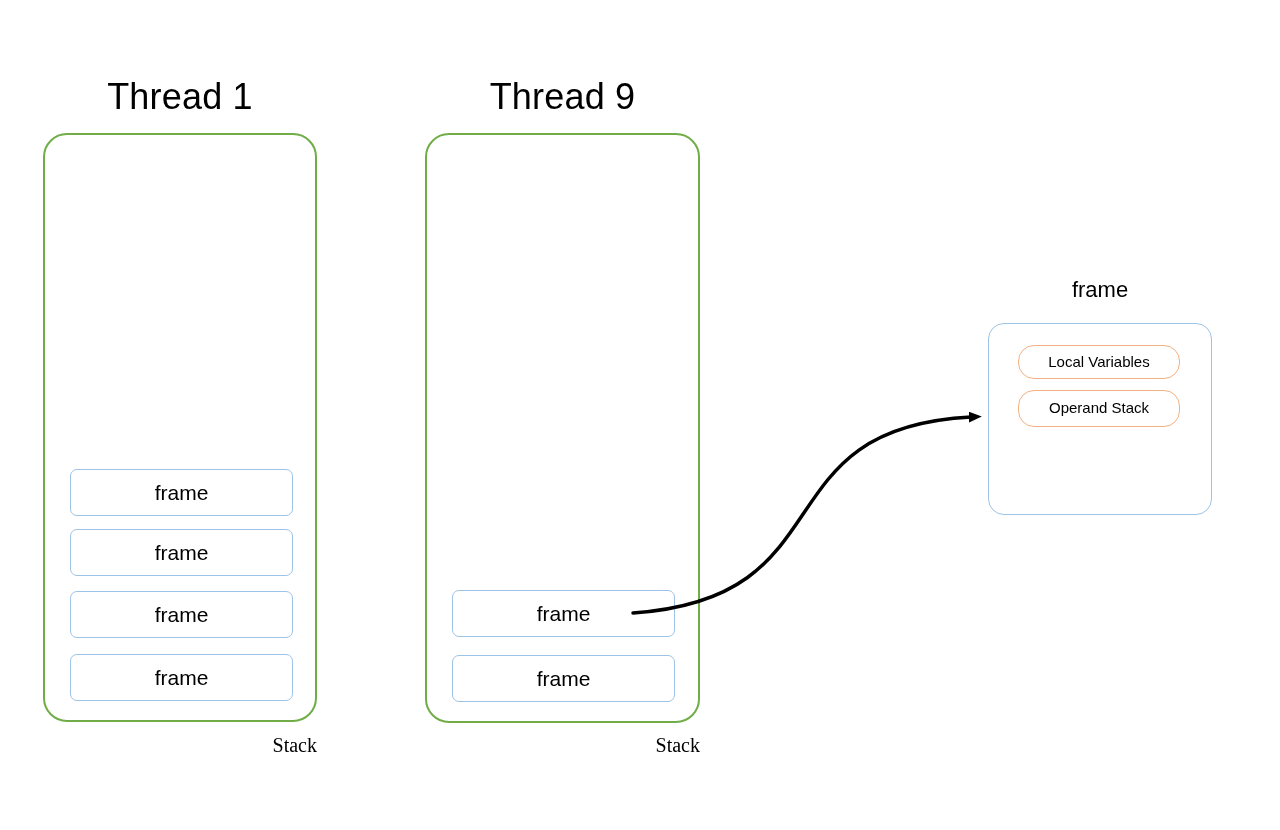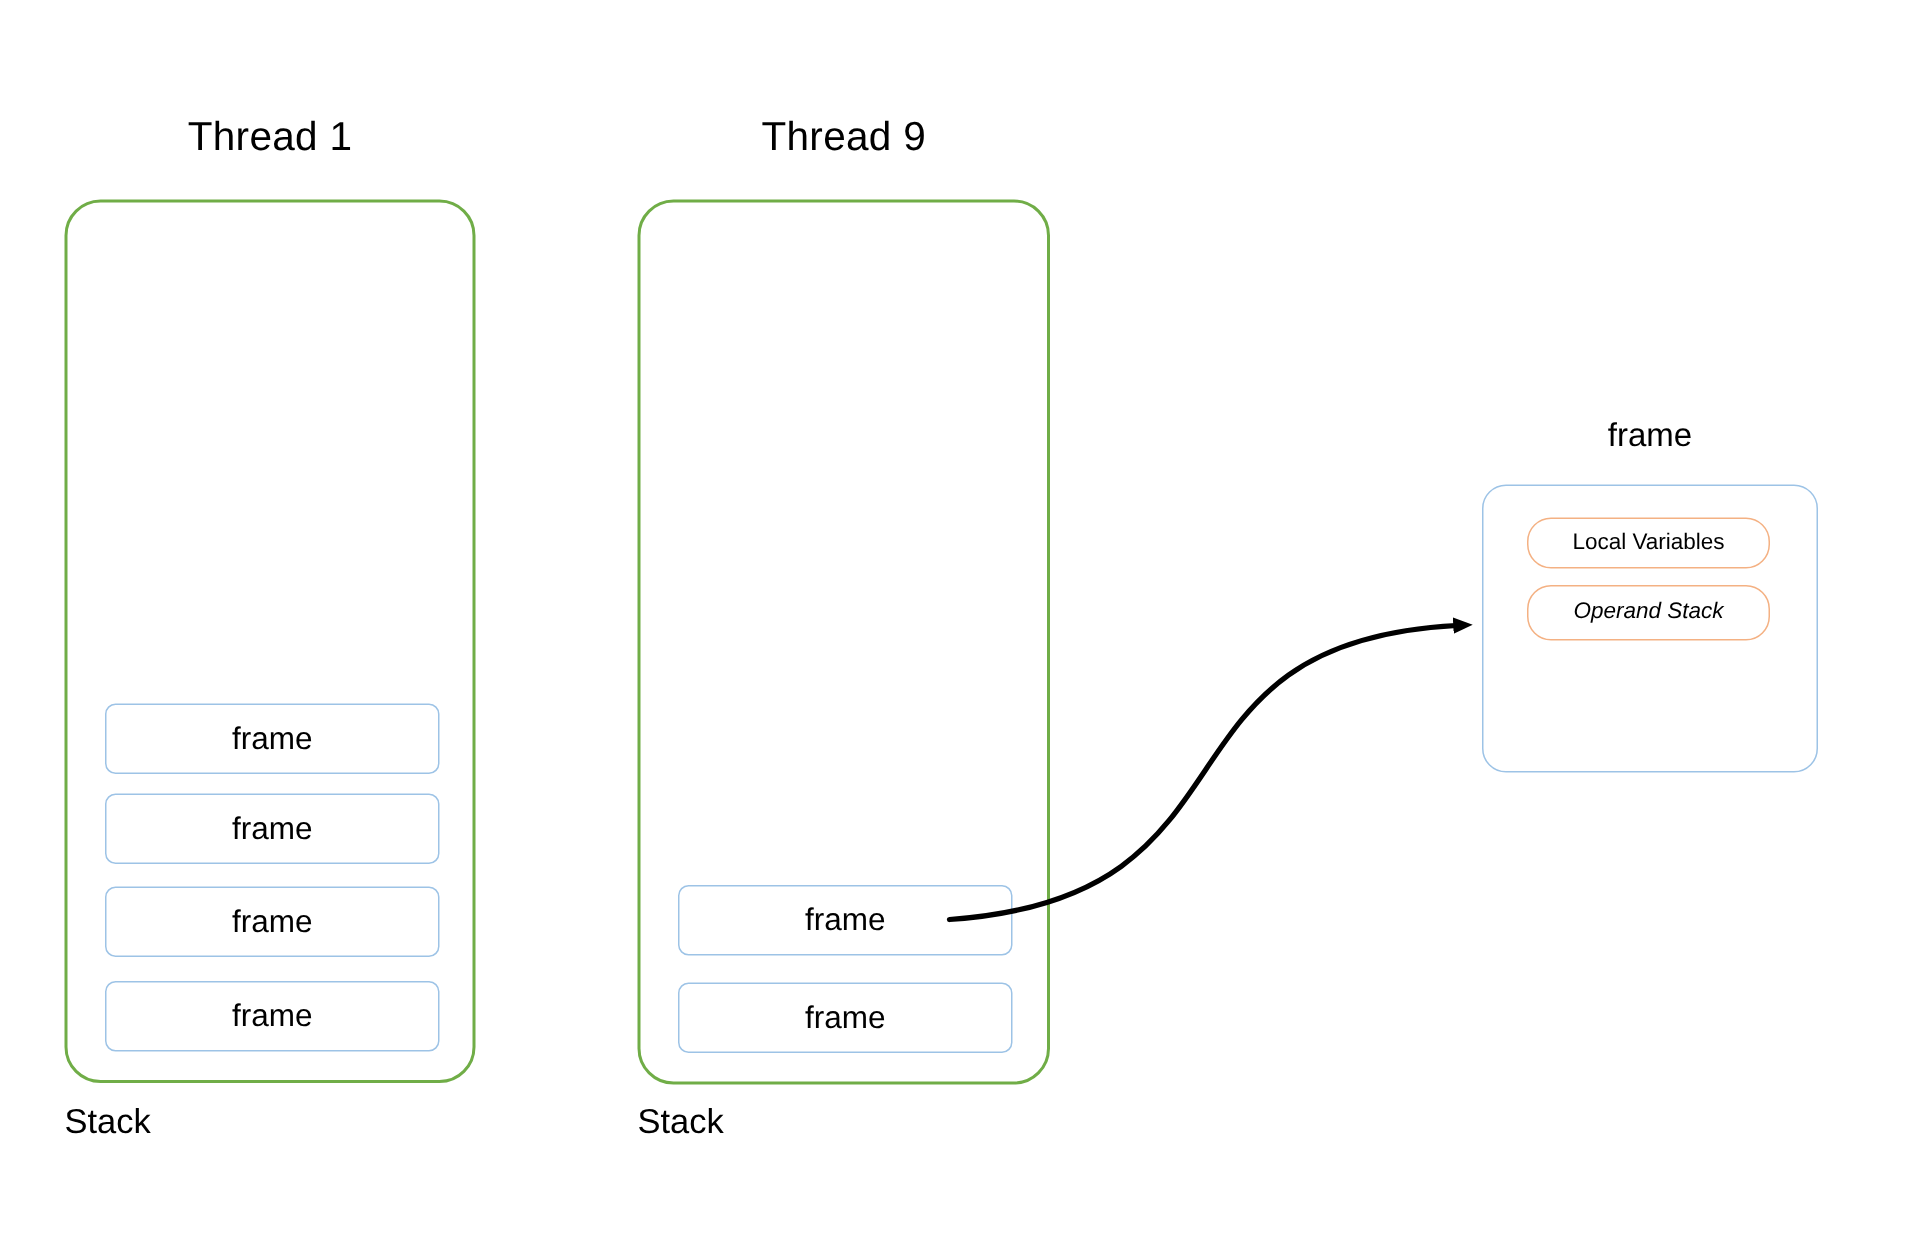--- a/index.html
+++ b/index.html
@@ -20,42 +20,43 @@
     position: relative;
     width: 1280px;
     height: 830px;
     background: var(--background);
     overflow: hidden;
   }
   .abs { position: absolute; }
 
   .thread-title {
     text-align: center;
-    font-size: 27px;
+    font-size: 36px;
     font-weight: 400;
     letter-spacing: 0.2px;
   }
   .stack-box {
     border: 2px solid var(--stack-border);
     border-radius: 24px;
     background: transparent;
   }
   .frame-box {
     border: 1.5px solid var(--frame-border);
     border-radius: 7px;
     background: #fff;
     display: flex;
     align-items: center;
     justify-content: center;
     font-size: 21px;
   }
   .stack-label {
-    text-align: left;
-    font-size: 23px;
+    text-align: right;
+    font-size: 20px;
     font-weight: 400;
+    font-family: Liberation Serif, serif;
   }
   .detail-title {
     text-align: center;
     font-size: 22px;
   }
   .detail-box {
     border: 1.5px solid var(--frame-border);
     border-radius: 16px;
     background: #fff;
   }
@@ -97,21 +98,21 @@
 
   #t2-title  { left: 425px; top: 76px;  width: 275px; }
   #t2-box    { left: 425px; top: 133px; width: 275px; height: 590px; }
   #t2-f0     { left: 452px; top: 590px; width: 223px; height: 47px; }
   #t2-f1     { left: 452px; top: 655px; width: 223px; height: 47px; }
   #t2-stack  { left: 425px; top: 734px; width: 275px; }
 
   #fd-title  { left: 988px;  top: 277px; width: 224px; }
   #fd-box    { left: 988px;  top: 323px; width: 224px; height: 192px; }
   #fd-c0     { left: 1018px; top: 345px; width: 162px; height: 34px; }
-  #fd-c1     { left: 1018px; top: 390px; width: 162px; height: 37px; font-style: italic; }
+  #fd-c1     { left: 1018px; top: 390px; width: 162px; height: 37px; }
   #fd-c2     { left: 1018px; top: 437px; width: 162px; height: 55px; }
 </style>
 </head>
 <body>
 
 <div class="page">
 
   <div class="abs thread-title" id="t1-title">Thread 1</div>
   <div class="abs stack-box" id="t1-box"></div>
   <div class="abs frame-box" id="t1-f0">frame</div>

